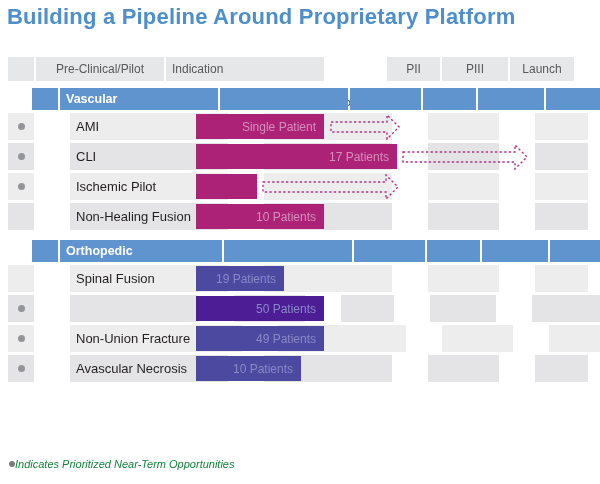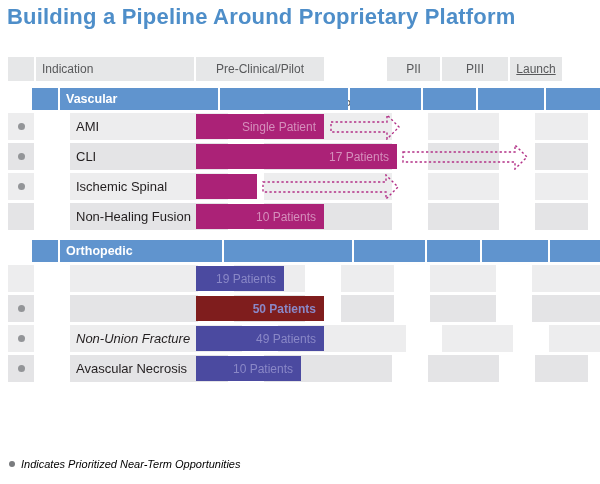--- a/index.html
+++ b/index.html
@@ -19,37 +19,37 @@
   .sechead .cell{background:#6094ce;}
   .sechead .cell.lbl{color:#ffffff;font-weight:bold;font-size:12.5px;display:flex;align-items:center;padding-left:6px;background:#6094ce;}
   .datarow{height:27px;gap:36px;}
   .datarow .cell{background:#ededee;}
   .datarow.alt .cell{background:#e4e4e6;}
   .datarow .cell.lbl{font-size:13px;color:#231f20;display:flex;align-items:center;padding-left:6px;}
   .dotcell{display:flex;align-items:center;justify-content:center;}
   .dot{width:7px;height:7px;border-radius:50%;background:#939598;}
   .bar{position:absolute;top:1px;bottom:1px;display:flex;align-items:center;justify-content:flex-end;padding-right:8px;box-sizing:border-box;font-size:12px;white-space:nowrap;overflow:hidden;}
   .arrow{position:absolute;top:0;height:100%;display:flex;align-items:center;}
-  .footnote{position:absolute;left:9px;top:458px;display:flex;align-items:center;gap:6px;color:#000000;}
+  .footnote{position:absolute;left:9px;top:458px;display:flex;align-items:center;color:#15803d;}
   .footnote .fdot{width:6px;height:6px;border-radius:50%;background:#7a7c7f;}
   .footnote .ftext{font-size:11px;font-style:italic;}
 </style>
 </head>
 <body>
 
 <div class="title">Building a Pipeline Around Proprietary Platform</div>
 <div class="table">
     <div class="row colheader">
       <div class="cell" style="width: 26px;"></div>
+      <div class="cell" style="width: 128px;">Pre-Clinical/Pilot</div>
       <div class="cell lbl" style="width: 158px;">Indication</div>
-      <div class="cell" style="width: 128px;">Pre-Clinical/Pilot</div>
       <div class="cell" style="width: 59px; margin-top: 48px;">PI/Ib</div>
       <div class="cell" style="width: 53px;">PII</div>
       <div class="cell" style="width: 66px;">PIII</div>
-      <div class="cell" style="width: 52px; text-decoration: underline;">Launch</div>
+      <div class="cell" style="width: 64px;">Launch</div>
     </div>
     <div class="section s0">
       <div class="row sechead">
         <div class="cell" style="width: 26px;"></div>
         <div class="cell lbl" style="width: 158px;">Vascular</div>
         <div class="cell" style="width: 128px;"></div>
         <div class="cell" style="width: 71px;"></div>
         <div class="cell" style="width: 53px;"></div>
         <div class="cell" style="width: 66px;"></div>
         <div class="cell" style="width: 76px;"></div>
@@ -85,21 +85,21 @@
         <div class="arrow" style="left: 394px; width: 126px;">
           <svg width="126" height="26" viewBox="0 0 126 26">
             <path d="M1 8 L113 8 L113 1 L125 13 L113 25 L113 18 L1 18 Z" fill="none" stroke="#b23087" stroke-width="1.4" stroke-dasharray="2.3 2.3"></path>
           </svg>
         </div>
       </div>
       <div class="row datarow">
         <div class="cell dotcell" style="width: 26px;">
           <span class="dot"></span>
         </div>
-        <div class="cell lbl" style="width: 158px;">Ischemic Spinal</div>
+        <div class="cell lbl" style="width: 158px;">Ischemic Pilot</div>
         <div class="cell" style="width: 128px;"></div>
         <div class="cell" style="width: 71px;"></div>
         <div class="cell" style="width: 53px;"></div>
         <div class="cell" style="width: 66px;"></div>
         <div class="cell" style="width: 76px;"></div>
         <div class="bar" style="left: 188px; width: 61px; background: rgb(171, 34, 119); color: rgb(213, 143, 188);"></div>
         <div class="arrow" style="left: 254px; width: 137px;">
           <svg width="137" height="26" viewBox="0 0 137 26">
             <path d="M1 8 L124 8 L124 1 L136 13 L124 25 L124 18 L1 18 Z" fill="none" stroke="#b23087" stroke-width="1.4" stroke-dasharray="2.3 2.3"></path>
           </svg>
@@ -121,43 +121,44 @@
         <div class="cell" style="width: 26px;"></div>
         <div class="cell lbl" style="width: 162px;">Orthopedic</div>
         <div class="cell" style="width: 128px;"></div>
         <div class="cell" style="width: 71px;"></div>
         <div class="cell" style="width: 53px;"></div>
         <div class="cell" style="width: 66px;"></div>
         <div class="cell" style="width: 76px;"></div>
       </div>
       <div class="row datarow">
         <div class="cell dotcell" style="width: 26px;"></div>
+        <div class="cell lbl" style="width: 158px;">Spinal Fusion</div>
         <div class="cell" style="width: 128px;"></div>
         <div class="cell" style="width: 71px;"></div>
         <div class="cell" style="width: 53px;"></div>
         <div class="cell" style="width: 66px;"></div>
         <div class="cell" style="width: 76px;"></div>
         <div class="bar" style="left: 188px; width: 88px; background: rgb(75, 74, 160); color: rgb(138, 136, 199);">19 Patients</div>
       </div>
       <div class="row datarow alt">
         <div class="cell dotcell" style="width: 26px;">
           <span class="dot"></span>
         </div>
         <div class="cell" style="width: 128px;"></div>
         <div class="cell" style="width: 71px;"></div>
         <div class="cell" style="width: 53px;"></div>
         <div class="cell" style="width: 66px;"></div>
         <div class="cell" style="width: 76px;"></div>
-        <div class="bar" style="left: 188px; width: 128px; background: #7f1d1d; color: rgb(138, 136, 199); font-weight: bold;">50 Patients</div>
+        <div class="bar" style="left: 188px; width: 128px; background: #4c1d95; color: rgb(138, 136, 199);">50 Patients</div>
       </div>
       <div class="row datarow">
         <div class="cell dotcell" style="width: 26px;">
           <span class="dot"></span>
         </div>
-        <div class="cell lbl" style="width: 172px; font-style: italic;">Non-Union Fracture</div>
+        <div class="cell lbl" style="width: 172px;">Non-Union Fracture</div>
         <div class="cell" style="width: 128px;"></div>
         <div class="cell" style="width: 71px;"></div>
         <div class="cell" style="width: 53px;"></div>
         <div class="cell" style="width: 66px;"></div>
         <div class="cell" style="width: 76px;"></div>
         <div class="bar" style="left: 188px; width: 128px; background: rgb(75, 74, 160); color: rgb(138, 136, 199);">49 Patients</div>
       </div>
       <div class="row datarow alt">
         <div class="cell dotcell" style="width: 26px;">
           <span class="dot"></span>

